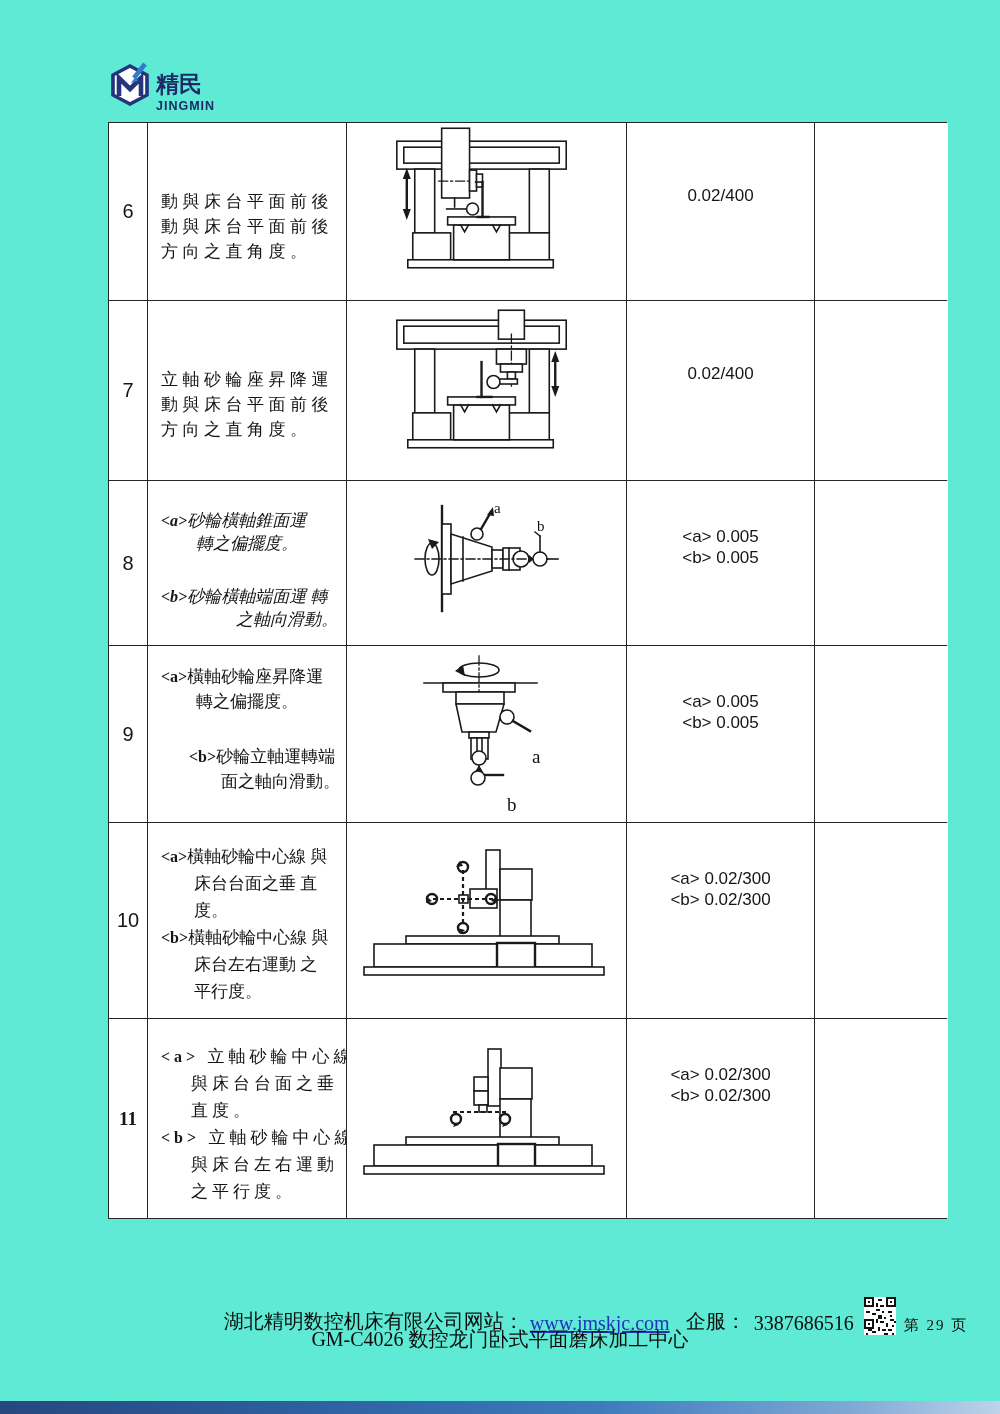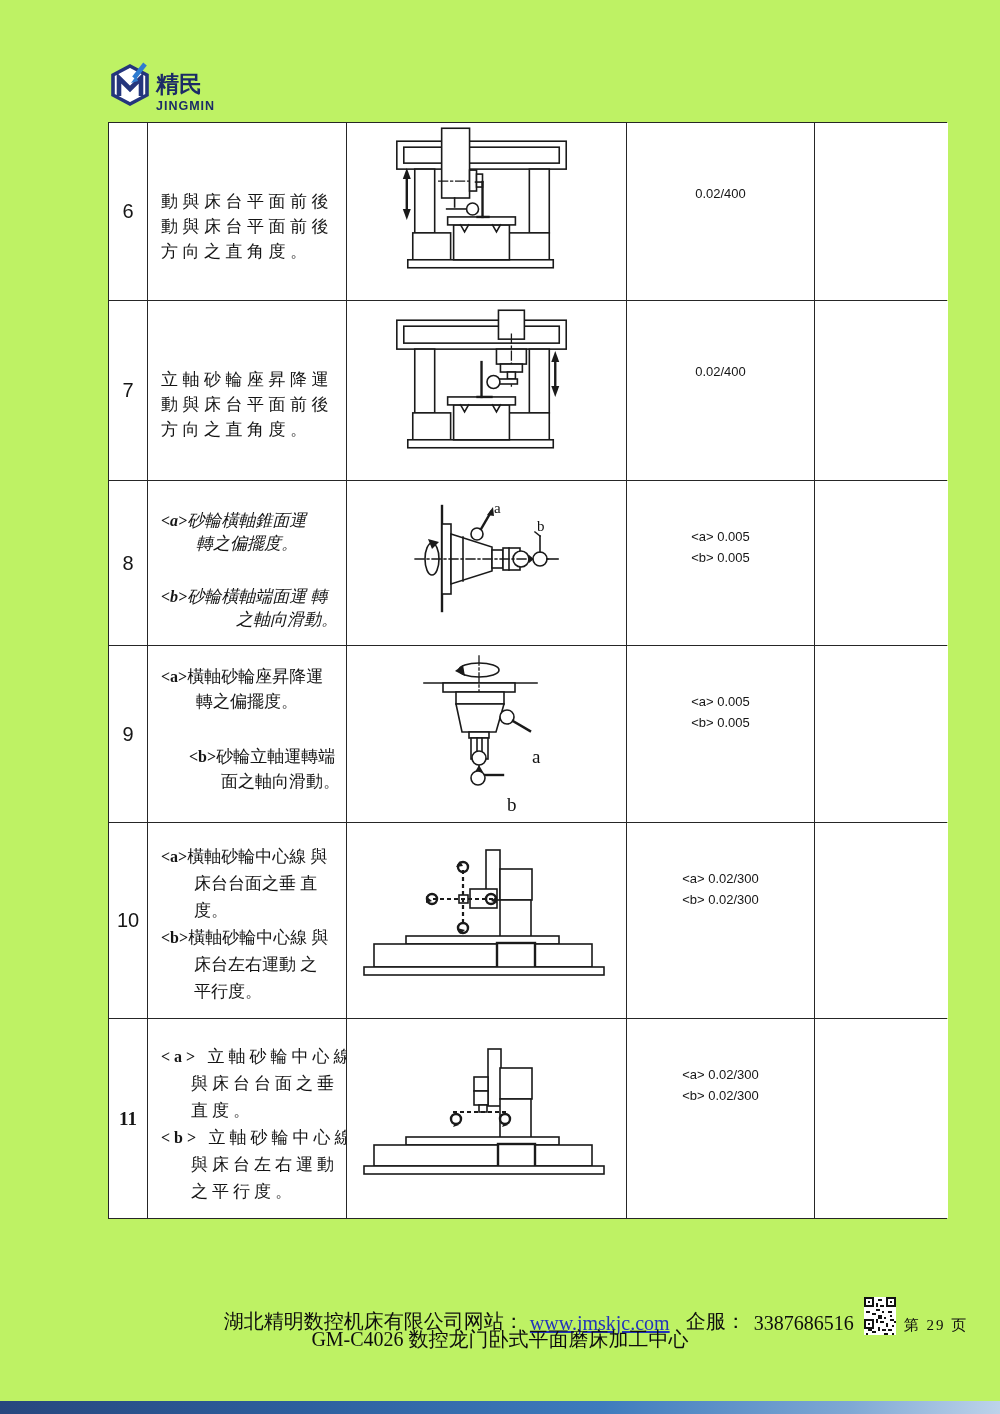--- a/index.html
+++ b/index.html
@@ -1,21 +1,21 @@
 <!DOCTYPE html>
 <html><head>
 <meta charset="utf-8">
 <style>
   * { margin:0; padding:0; box-sizing:border-box; }
   html,body { background:#fff; }
   body {
     width:1000px; height:1414px; position:relative; overflow:hidden;
     font-family:"Liberation Serif","DejaVu Serif",serif; color:#111;
   }
-  .page { position:absolute; inset:0; background:#bef264; }
+  .page { position:absolute; inset:0; background:#5eead4; }
 
   
   .logo { position:absolute; left:100px; top:60px; width:220px; height:58px; }
 
   
   .tbl { position:absolute; left:108px; top:122px; width:839px; border:1.5px solid #262626; background:#fff; }
   .row { display:grid; grid-template-columns:39px 199px 280px 188px 133px; border-bottom:1px solid #262626; }
   .row:last-child { border-bottom:none; }
   .c { border-right:1px solid #262626; position:relative; overflow:hidden; background:#fff; }
   .c:last-child { border-right:none; }
@@ -33,21 +33,21 @@
   .desc-8 { padding-top:28px;font-style:italic; }
   .desc-9 { padding-top:18px; line-height:25px; }
   .i28 { padding-left:28px; } .i30 { padding-left:30px; } .i33 { padding-left:33px; }
   .i35 { padding-left:35px; } .i60 { padding-left:60px; } .i75 { padding-left:75px; }
   .g30 { margin-top:30px; }
 
   .cdiag { display:flex; justify-content:center; align-items:flex-start; }
   .cdiag svg { display:block; }
   .m2{margin-top:2px}.m5{margin-top:5px}.m10{margin-top:10px}.m14{margin-top:14px}.m12{margin-top:12px}
 
-  .cval { font-family:"Liberation Sans","DejaVu Sans",sans-serif; font-size:13px; text-align:center; color:#151515; }
+  .cval { font-family:"Liberation Sans","DejaVu Sans",sans-serif; font-size:17px; text-align:center; color:#151515; }
   .v1 { padding-top:63px; }
   .v2 { padding-top:45px; line-height:21px; }
 
   
   .s  { stroke:#1a1a1a; fill:none; stroke-width:1.6; stroke-linecap:square; }
   .sw { stroke:#1a1a1a; fill:#ffffff; stroke-width:1.6; }
   .th { stroke-width:2.4; }
   .f  { fill:#1a1a1a; stroke:none; }
   .dash { stroke-dasharray:9 3 2 3; stroke-width:1.3; }
   .dsh  { stroke:#1a1a1a; fill:none; stroke-dasharray:4 3; stroke-width:2.2; }

